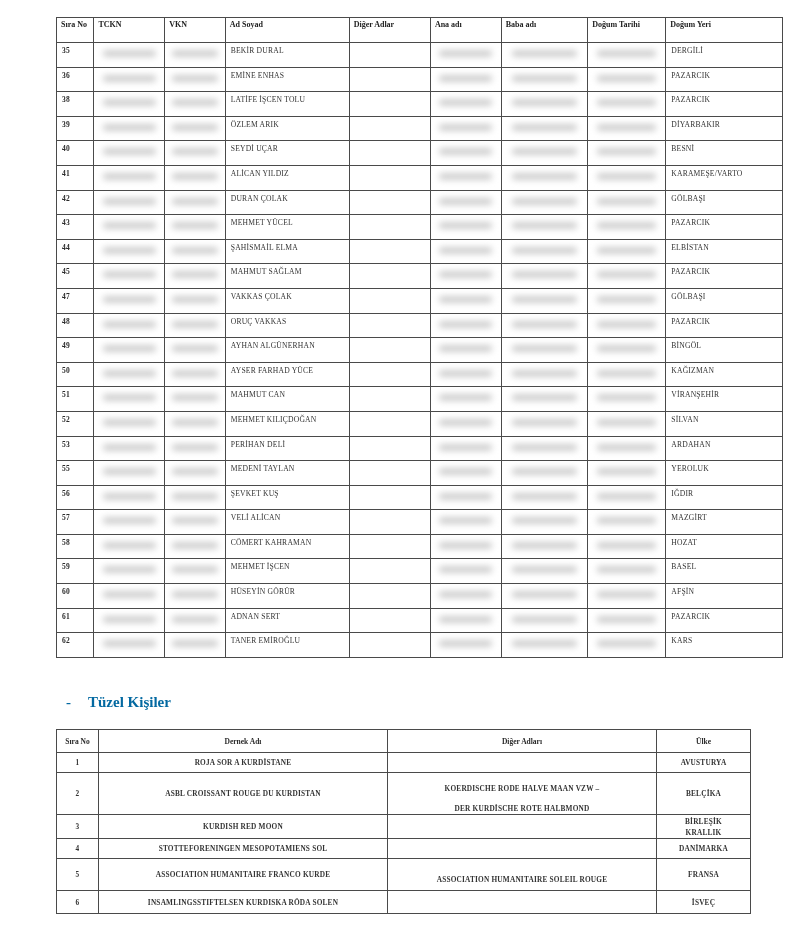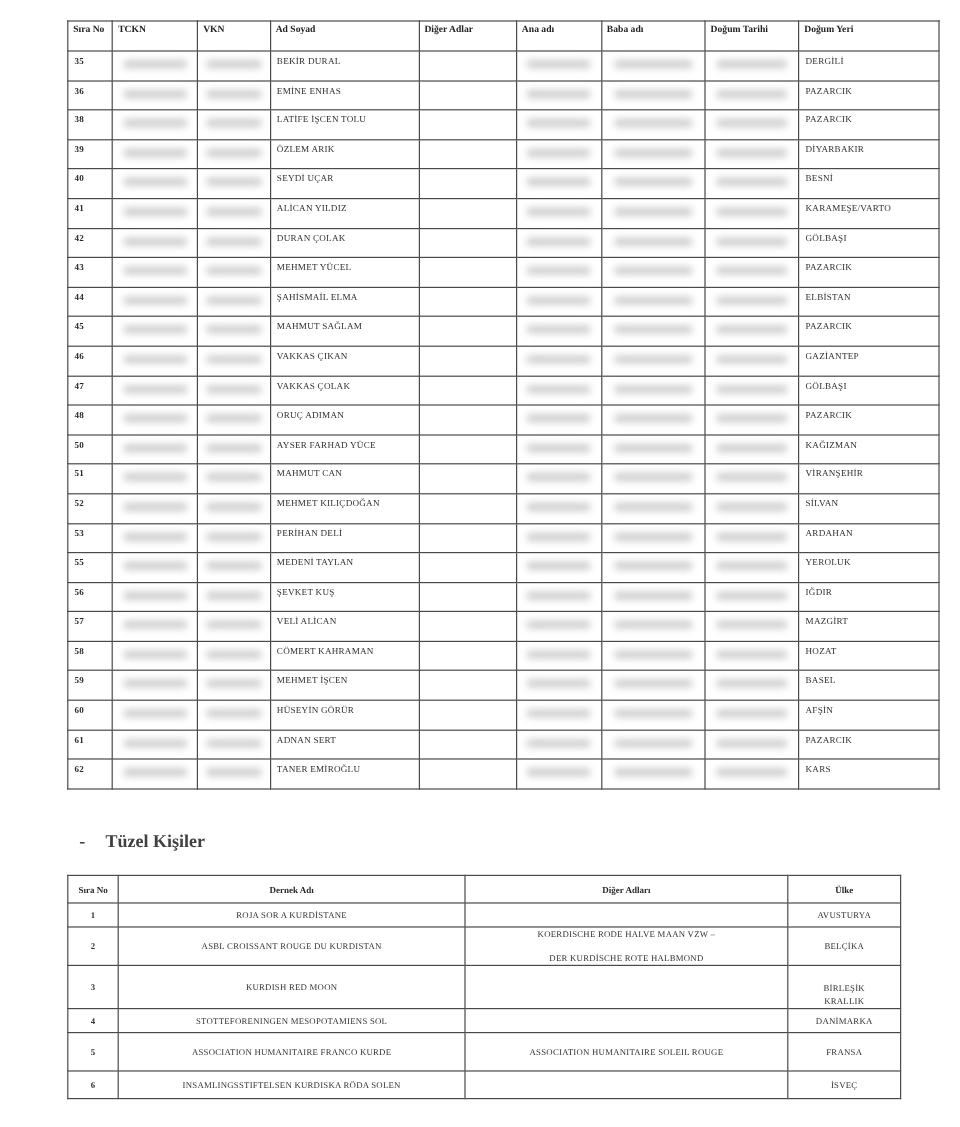--- a/index.html
+++ b/index.html
@@ -21,30 +21,30 @@
   #people td.no { font-weight: bold; font-size: 7.5px; padding-left: 5px; margin-left: 34px; }
   #people td.blur { position: relative; }
   #people td.blur span {
     position: absolute; left: 12%; right: 12%; top: 7px; height: 7px;
     background: #cfcfcf; filter: blur(3px); border-radius: 3px;
   }
   #people td.name, #people td.place { color: #333; margin-left: 26px; }
 
   
   #section-title {
-    position: absolute; left: 66px; top: 694px; font-size: 15px; font-weight: bold; color: #404040;
+    position: absolute; left: 66px; top: 694px; font-size: 15px; font-weight: bold; color: #0369a1;
   }
   #section-title .dash { display: inline-block; width: 22px; font-weight: bold; }
 
   
   #orgs { left: 56px; top: 729px; width: 694px; }
   #orgs th { font-size: 7.5px; font-weight: bold; text-align: center; vertical-align: middle; height: 22px; line-height: 9px; }
-  #orgs td { font-size: 7.3px; text-align: center; vertical-align: middle; letter-spacing: 0.2px; color: #333; line-height: 11px; }
+  #orgs td { font-size: 7.3px; text-align: center; vertical-align: middle; letter-spacing: 0.2px; color: #333; line-height: 11px; font-weight: bold; }
   #orgs td.no { font-weight: bold; }
-  #orgs td .line { display: block; }
+  #orgs td .line { display: block; margin-top: 10px; }
   #orgs td .line + .line { margin-top: 9px; }
 </style>
 </head>
 <body>
 
 <table id="people">
   <colgroup>
     <col style="width:36px">
       <col style="width:68px">
       <col style="width:58px">
@@ -273,41 +273,20 @@
         </td>
         <td class="blur">
           <span></span>
         </td>
         <td class="blur">
           <span></span>
         </td>
         <td class="place">PAZARCIK</td>
       </tr>
       <tr>
-        <td class="no">46</td>
-        <td class="blur">
-          <span></span>
-        </td>
-        <td class="blur">
-          <span></span>
-        </td>
-        <td class="name">VAKKAS ÇIKAN</td>
-        <td class="other"></td>
-        <td class="blur">
-          <span></span>
-        </td>
-        <td class="blur">
-          <span></span>
-        </td>
-        <td class="blur">
-          <span></span>
-        </td>
-        <td class="place">GAZİANTEP</td>
-      </tr>
-      <tr>
         <td class="no">47</td>
         <td class="blur">
           <span></span>
         </td>
         <td class="blur">
           <span></span>
         </td>
         <td class="name">VAKKAS ÇOLAK</td>
         <td class="other"></td>
         <td class="blur">
@@ -322,32 +301,53 @@
         <td class="place">GÖLBAŞI</td>
       </tr>
       <tr>
         <td class="no">48</td>
         <td class="blur">
           <span></span>
         </td>
         <td class="blur">
           <span></span>
         </td>
-        <td class="name">ORUÇ ADIMAN</td>
+        <td class="name">ORUÇ VAKKAS</td>
         <td class="other"></td>
         <td class="blur">
           <span></span>
         </td>
         <td class="blur">
           <span></span>
         </td>
         <td class="blur">
           <span></span>
         </td>
         <td class="place">PAZARCIK</td>
+      </tr>
+      <tr>
+        <td class="no">49</td>
+        <td class="blur">
+          <span></span>
+        </td>
+        <td class="blur">
+          <span></span>
+        </td>
+        <td class="name">AYHAN ALGÜNERHAN</td>
+        <td class="other"></td>
+        <td class="blur">
+          <span></span>
+        </td>
+        <td class="blur">
+          <span></span>
+        </td>
+        <td class="blur">
+          <span></span>
+        </td>
+        <td class="place">BİNGÖL</td>
       </tr>
       <tr>
         <td class="no">50</td>
         <td class="blur">
           <span></span>
         </td>
         <td class="blur">
           <span></span>
         </td>
         <td class="name">AYSER FARHAD YÜCE</td>
@@ -634,21 +634,21 @@
         </td>
         <td class="country">
           <span style="display: block;">BELÇİKA</span>
         </td>
       </tr>
       <tr style="height: 24px;">
         <td class="no">3</td>
         <td class="name">KURDISH RED MOON</td>
         <td class="other"></td>
         <td class="country">
-          <span style="display: block; margin-top: 13px;">BİRLEŞİK</span>
+          <span style="display: block;">BİRLEŞİK</span>
           <span style="display: block;">KRALLIK</span>
         </td>
       </tr>
       <tr style="height: 20px;">
         <td class="no">4</td>
         <td class="name">STOTTEFORENINGEN MESOPOTAMIENS SOL</td>
         <td class="other"></td>
         <td class="country">
           <span style="display: block;">DANİMARKA</span>
         </td>

